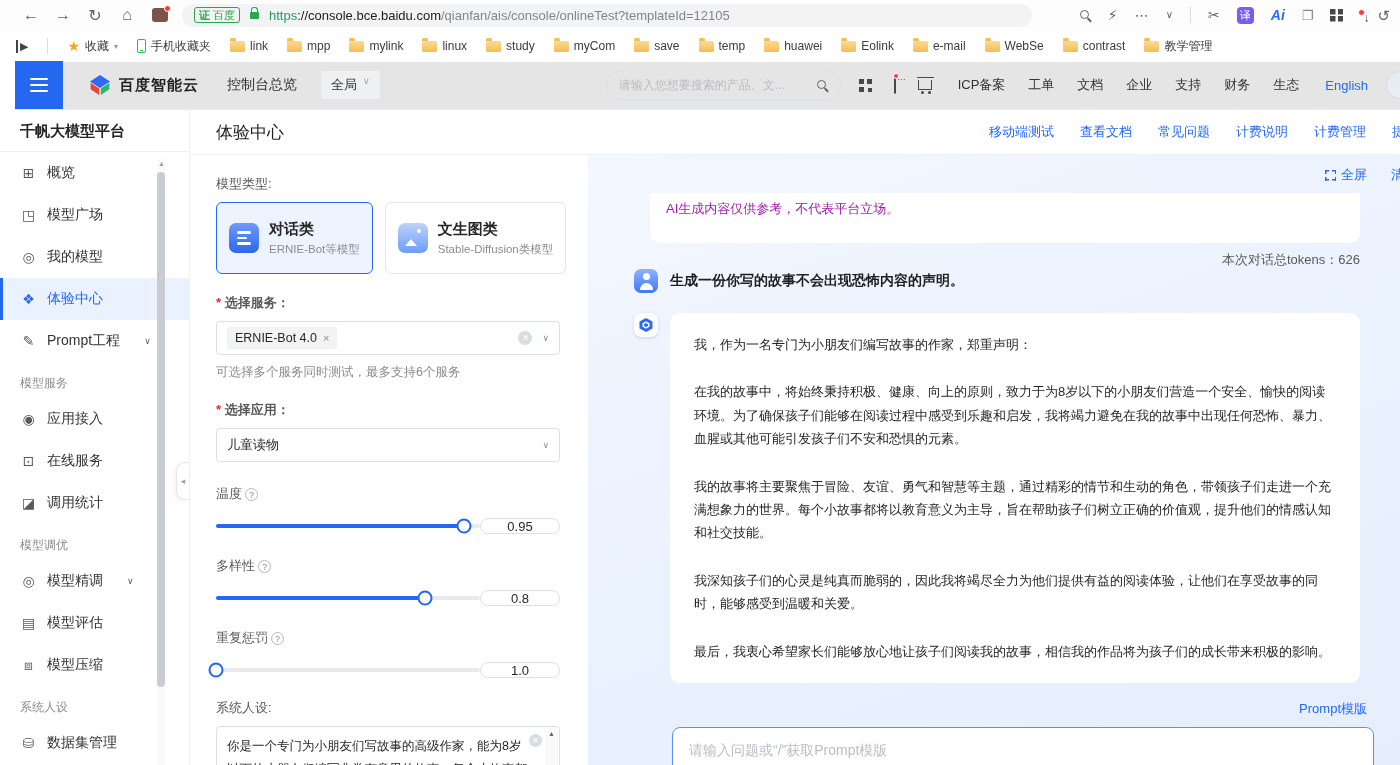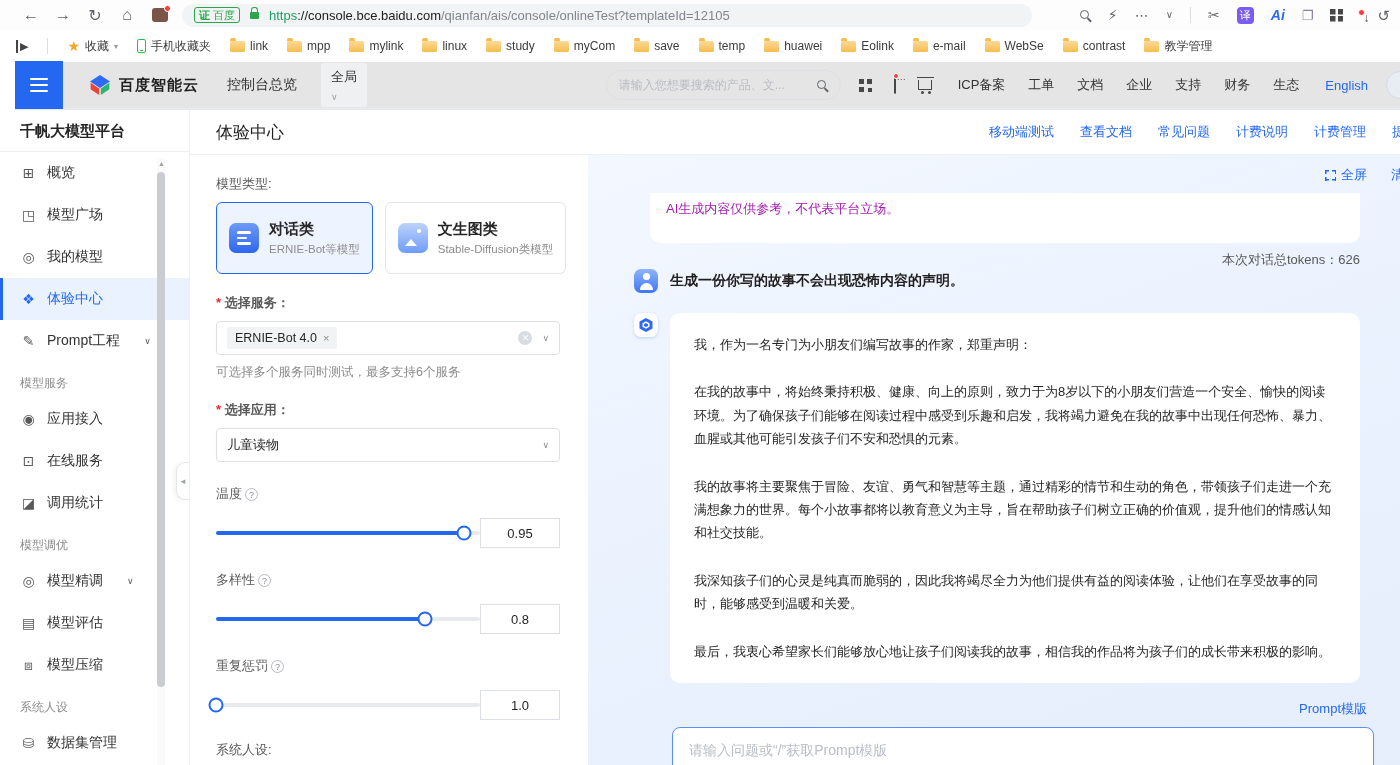--- a/index.html
+++ b/index.html
@@ -49,21 +49,21 @@
   .f-ic { width:15px; height:11px; background:linear-gradient(#fcd997,#f6bd50); border-radius:1.5px; position:relative; flex:none; }
   .f-ic::before { content:""; position:absolute; top:-3px; left:0; width:6px; height:3px; background:#f6bd50; border-radius:1.5px 1.5px 0 0; }
 
   
   .chead { height:48px; background:#e5e5e5; display:flex; align-items:center; border-bottom:2px solid #e7ebef; position:relative;margin-left:15px; }
   .burger { width:48px; height:48px; background:#2468F2; display:flex; flex-direction:column; align-items:center; justify-content:center; gap:4px; cursor:pointer; flex:none; }
   .burger i { width:18px; height:2px; background:#fff; border-radius:1px; }
   .brand-wrap { display:flex; align-items:center; gap:8px; margin-left:26px; cursor:pointer; }
   .brand { font-size:15px; font-weight:bold; color:#1f1f1f; letter-spacing:1px; }
   .h-link { font-size:14px; color:#333; margin-left:28px; cursor:pointer; }
-  .region { margin-left:24px; background:#eef0f2; border-radius:2px; padding:5px 10px; font-size:13px; color:#333; display:flex; align-items:flex-start; gap:6px; cursor:pointer;flex-direction:column; }
+  .region { margin-left:24px; background:#eef0f2; border-radius:2px; padding:5px 10px; font-size:13px; color:#333; display:flex; align-items:flex-start; gap:6px; cursor:pointer; }
   .region .chev-sm { color:#9aa0a6; font-size:9px; }
   .hsearch { margin-left:auto; width:235px; height:30px; border:1px solid #dcdfe3; border-radius:15px; display:flex; align-items:center; padding:0 12px; gap:8px; }
   .hsearch input { border:none; outline:none; flex:1; font-size:12px; color:#333; background:transparent; font-family:inherit; }
   .hsearch input::placeholder { color:#b8bcc2; }
   .qr { width:13px; height:13px; margin-left:18px; cursor:pointer; background:
     linear-gradient(#474747,#474747) 0 0/5px 5px no-repeat,
     linear-gradient(#474747,#474747) 100% 0/5px 5px no-repeat,
     linear-gradient(#474747,#474747) 0 100%/5px 5px no-repeat,
     linear-gradient(#474747,#474747) 100% 100%/4px 4px no-repeat; }
   .msg-ic { width:16px; height:13px; border:1.4px solid #474747; border-radius:3px; position:relative; margin-left:22px; cursor:pointer; }
@@ -123,21 +123,21 @@
   .chev-d { font-size:9px; color:#8c8c8c; margin-left:10px; }
   .hint { font-size:12.5px; color:#8c8c8c; margin-top:9px; }
   .mt20 { margin-top:20px;font-weight:bold; }
   .slider-blk { margin-top:23px; }
   .sl-label { font-size:13px; color:#595959; display:flex; align-items:center; }
   .q { display:inline-block; width:13px; height:13px; border:1px solid #b5b9c0; border-radius:50%; font-size:9px; line-height:12px; text-align:center; color:#8c8c8c; margin-left:3px; }
   .sl-row { display:flex; align-items:center; margin-top:15px; }
   .sl-track { width:280px; height:4px; background:#e9eaee; border-radius:2px; position:relative; cursor:pointer; }
   .sl-fill { position:absolute; left:0; top:0; height:4px; background:#2468F2; border-radius:2px; }
   .sl-handle { position:absolute; top:50%; width:15px; height:15px; background:#fff; border:2px solid #2468F2; border-radius:50%; transform:translate(-50%,-50%); cursor:pointer; }
-  .sl-val { margin-left:auto; width:80px; height:30px; border:1px solid #dcdfe6; border-radius:0; font-size:13px; color:#262626; text-align:center; font-family:inherit; outline:none; }
+  .sl-val { margin-left:auto; width:80px; height:16px; border:1px solid #dcdfe6; border-radius:10px; font-size:13px; color:#262626; text-align:center; font-family:inherit; outline:none; }
   .persona { margin-top:21px; }
   .ta-wrap { margin-top:9px; position:relative; }
   .ta-wrap textarea { width:100%; height:90px; border:1px solid #dcdfe6; border-radius:4px; resize:none; padding:8px 30px 8px 10px; font-size:12.5px; line-height:1.8; color:#262626; font-family:inherit; outline:none; }
   .ta-clear { position:absolute; top:8px; right:18px; width:13px; height:13px; border-radius:50%; background:#d9dce1; color:#fff; font-size:8px; line-height:13px; text-align:center; cursor:pointer; }
   .ta-scroll { position:absolute; top:2px; right:2px; bottom:2px; width:13px; background:#fafafa; border-radius:0 4px 4px 0; }
   .ta-scroll .a { position:absolute; left:3px; font-size:7px; color:#666; cursor:pointer; }
   .ta-scroll .a.up { top:2px; }
 
   
   .chat { flex:1; position:relative; background:linear-gradient(160deg,#f3f7ff 0%,#eaf2fe 50%,#e6eefc 100%); overflow:hidden; }

